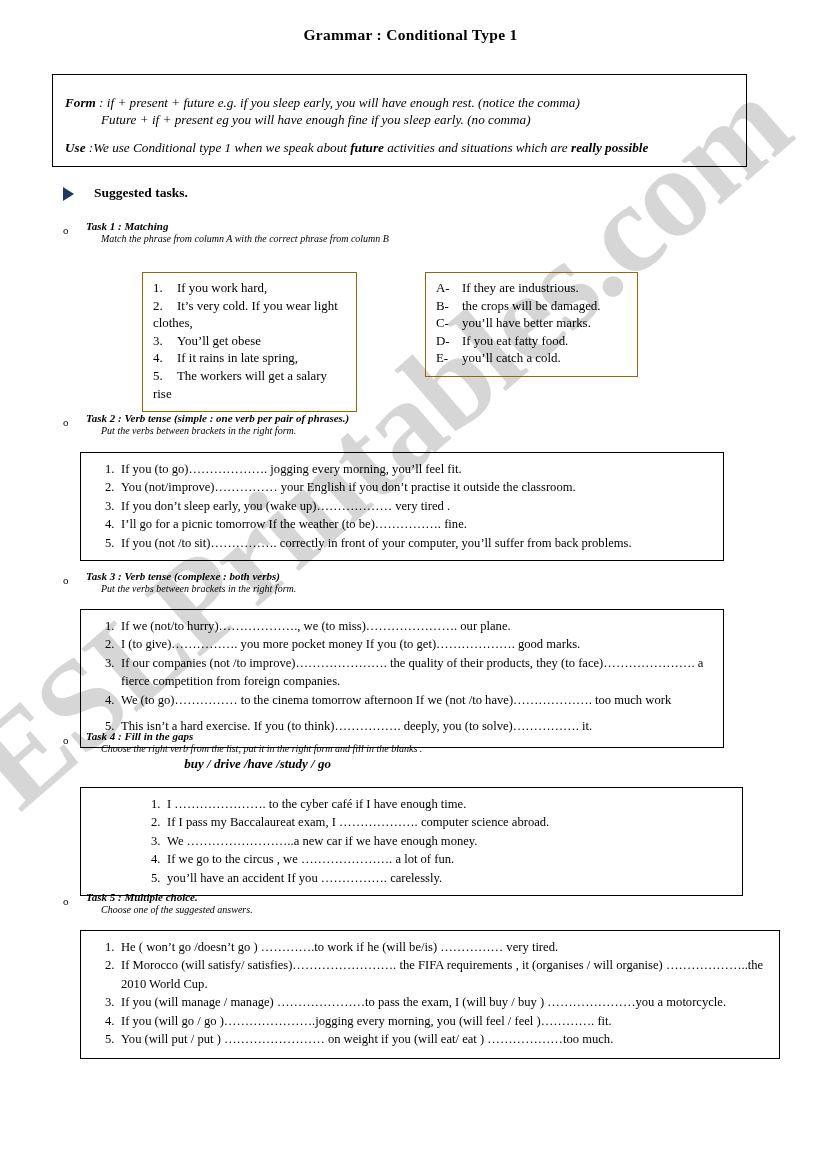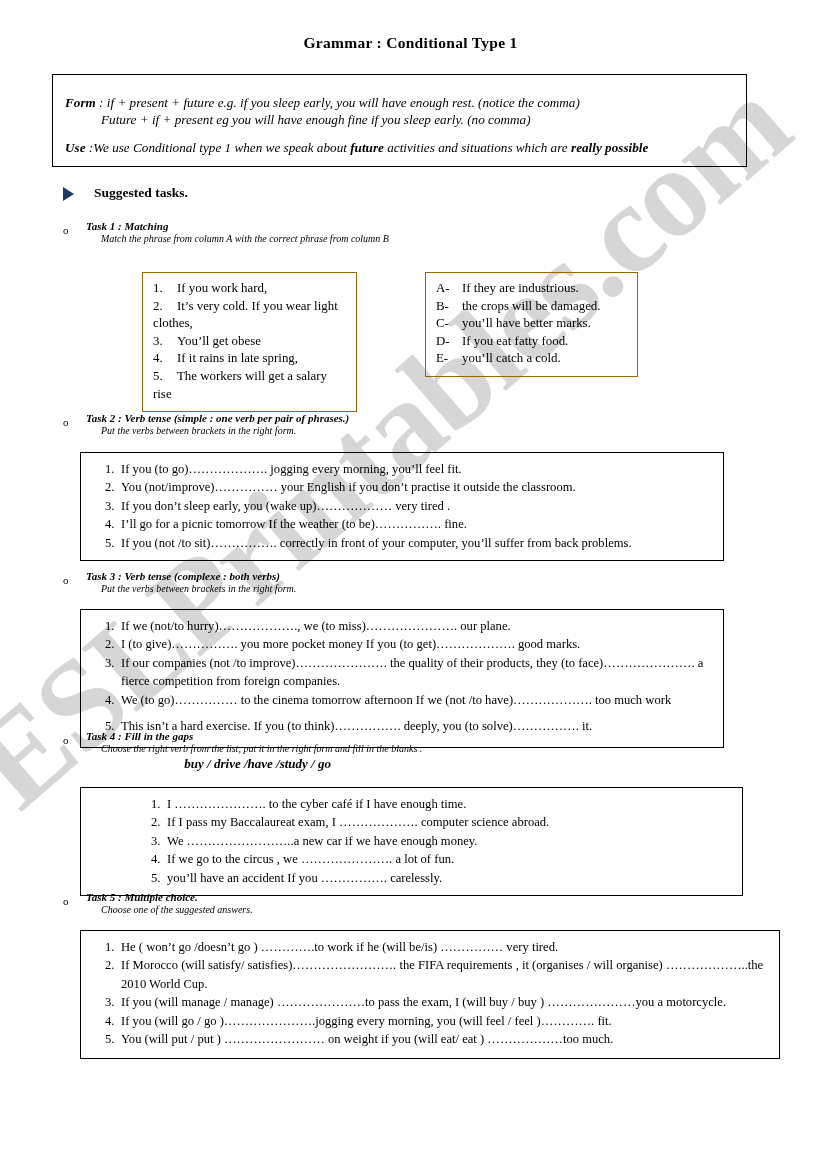--- a/index.html
+++ b/index.html
@@ -46,21 +46,21 @@
   .content {
     position: relative;
     z-index: 2;
   }
 
   
   .doc-title {
     text-align: center;
     font-size: 15.5px;
     font-weight: bold;
-    padding-top: 34px;
+    padding-top: 26px;
     letter-spacing: 0.3px;
   }
 
   
   .rule-box {
     position: absolute;
     left: 52px;
     top: 74px;
     width: 695px;
     border: 1px solid #000;

